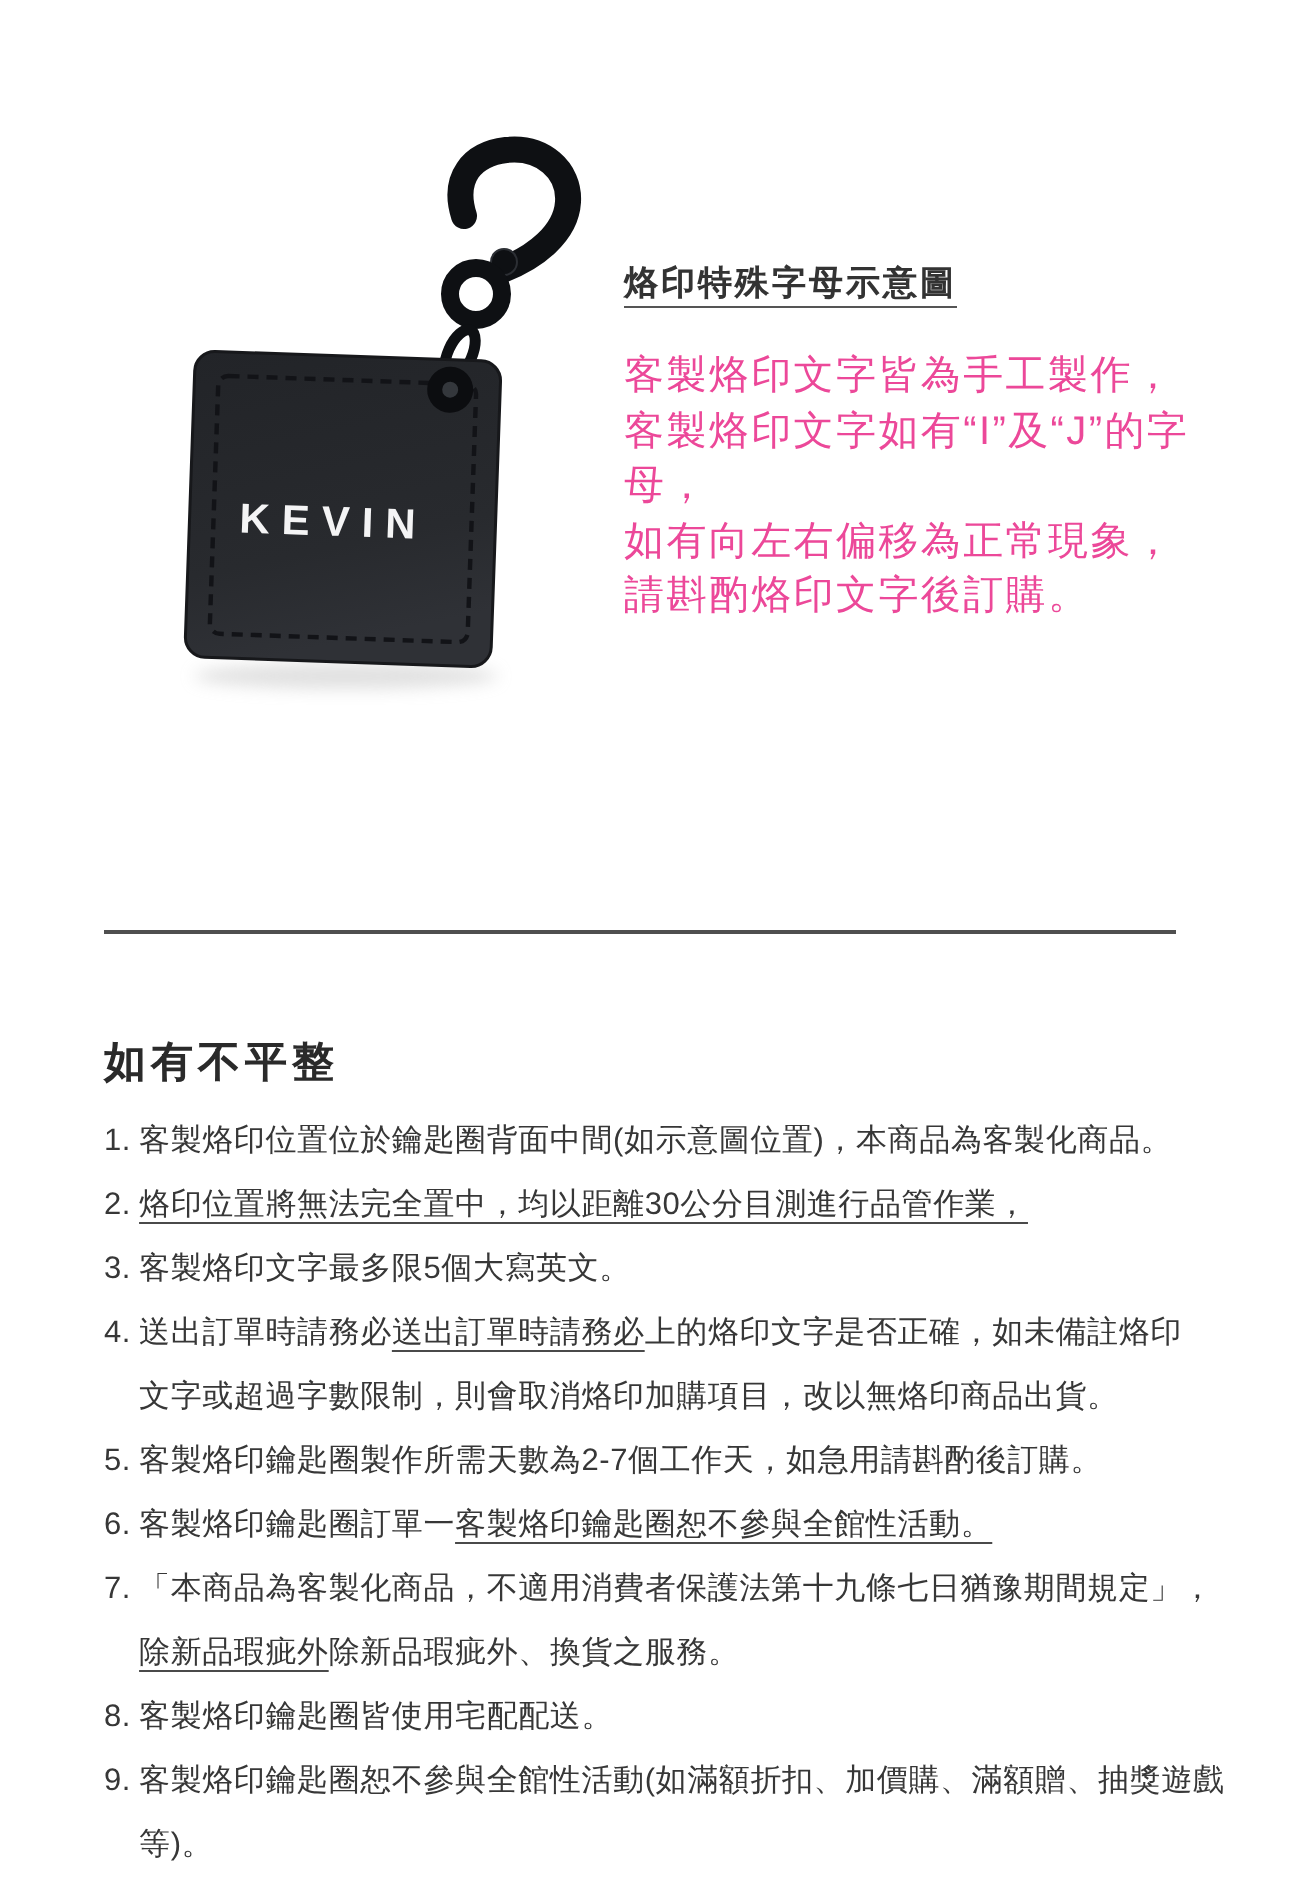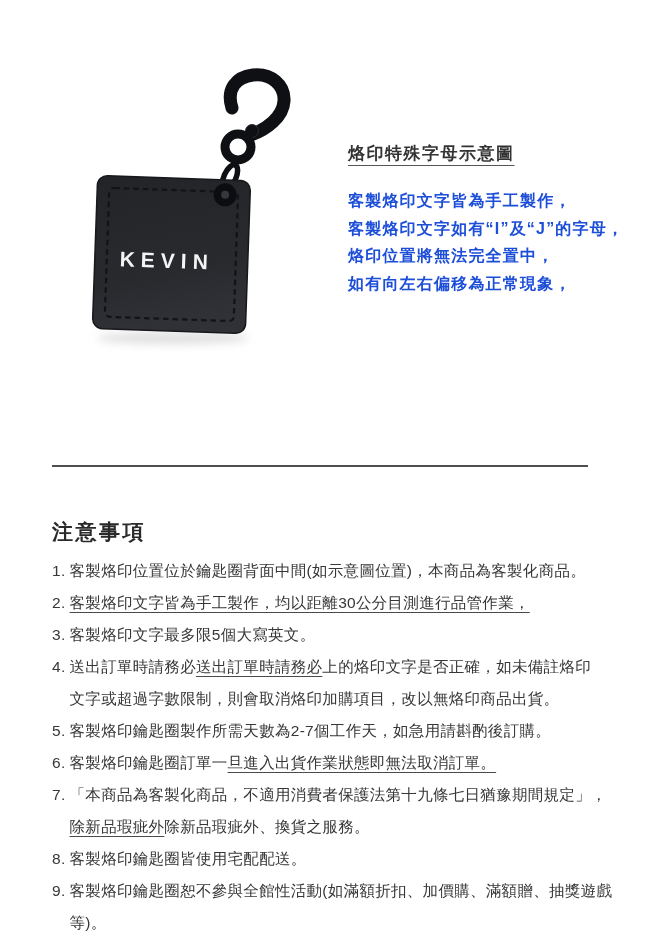--- a/index.html
+++ b/index.html
@@ -7,28 +7,28 @@
   body { font-family:"Liberation Sans", sans-serif; }
   .page {
     position:relative; width:647px; height:952px; background:#ffffff;
     overflow:hidden; margin:0 auto;
   }
 
   
   .figure { position:absolute; left:55px; top:55px; width:250px; height:300px; }
 
   
-  .side-note { position:absolute; left:312px; top:142px; width:292px;margin-left:36px; }
+  .side-note { position:absolute; left:312px; top:130px; width:292px; }
   .side-title {
     display:inline-block; font-size:17px; font-weight:bold; color:#333333;
     letter-spacing:1.5px; text-decoration:underline; text-underline-offset:6px;
     text-decoration-thickness:1px; text-decoration-color:#555;
   }
-  .side-lines { margin-top:22px; font-size:16px; line-height:27.5px;
-    color:#1d4ed8; letter-spacing:1.2px;font-weight:bold; }
+  .side-lines { margin-top:22px; font-size:20px; line-height:27.5px;
+    color:#ec4899; letter-spacing:1.2px; }
 
   
   .divider { position:absolute; left:52px; top:465px; width:536px; height:2px;
     background:#4f4f4f; }
 
   
   .notes { position:absolute; left:52px; top:518px; width:566px; }
   .notes-heading { font-size:21px; font-weight:bold; color:#2a2a2a;
     letter-spacing:2.5px; line-height:28px; }
   .notes-list { margin-top:9px; font-size:15.5px; line-height:32px;
@@ -76,53 +76,53 @@
         <text x="112" y="213" text-anchor="middle" font-size="21" font-weight="bold" letter-spacing="6" fill="#f4f4f5" font-family="&quot;Liberation Sans&quot;, sans-serif">KEVIN</text>
       </g>
     </svg>
   </div>
 
   <div class="side-note">
     <div class="side-title">烙印特殊字母示意圖</div>
     <div class="side-lines">
         <div>客製烙印文字皆為手工製作，</div>
         <div>客製烙印文字如有“I”及“J”的字母，</div>
-        <div>烙印位置將無法完全置中，</div>
         <div>如有向左右偏移為正常現象，</div>
+        <div>請斟酌烙印文字後訂購。</div>
       </div>
   </div>
 
   <div class="divider"></div>
 
   <div class="notes">
-    <div class="notes-heading">注意事項</div>
+    <div class="notes-heading">如有不平整</div>
     <div class="notes-list">
         <div class="note-item">
           <span class="num">1.</span>
           <span class="txt"><span>客製烙印位置位於鑰匙圈背面中間(如示意圖位置)，本商品為客製化商品。</span></span>
         </div>
         <div class="note-item">
           <span class="num">2.</span>
-          <span class="txt"><span class="u">客製烙印文字皆為手工製作，均以距離30公分目測進行品管作業，</span><br></span>
+          <span class="txt"><span class="u">烙印位置將無法完全置中，均以距離30公分目測進行品管作業，</span><br></span>
         </div>
         <div class="note-item">
           <span class="num">3.</span>
           <span class="txt"><span>客製烙印文字最多限5個大寫英文。</span></span>
         </div>
         <div class="note-item">
           <span class="num">4.</span>
           <span class="txt"><span>送出訂單時請務必</span><span class="u">送出訂單時請務必</span><span>上的烙印文字是否正確，如未備註烙印</span><br><span>文字或超過字數限制，則會取消烙印加購項目，改以無烙印商品出貨。</span></span>
         </div>
         <div class="note-item">
           <span class="num">5.</span>
           <span class="txt"><span>客製烙印鑰匙圈製作所需天數為2-7個工作天，如急用請斟酌後訂購。</span></span>
         </div>
         <div class="note-item">
           <span class="num">6.</span>
-          <span class="txt"><span>客製烙印鑰匙圈訂單一</span><span class="u">旦進入出貨作業狀態即無法取消訂單。</span></span>
+          <span class="txt"><span>客製烙印鑰匙圈訂單一</span><span class="u">客製烙印鑰匙圈恕不參與全館性活動。</span></span>
         </div>
         <div class="note-item">
           <span class="num">7.</span>
           <span class="txt"><span>「本商品為客製化商品，不適用消費者保護法第十九條七日猶豫期間規定」，</span><br><span class="u">除新品瑕疵外</span><span>除新品瑕疵外、換貨之服務。</span></span>
         </div>
         <div class="note-item">
           <span class="num">8.</span>
           <span class="txt"><span>客製烙印鑰匙圈皆使用宅配配送。</span></span>
         </div>
         <div class="note-item">

